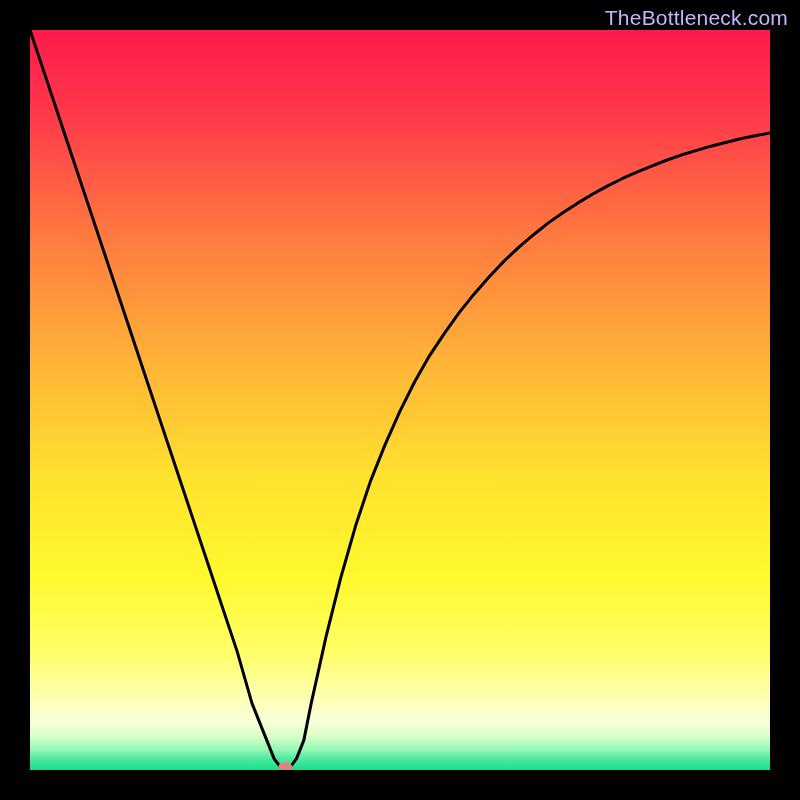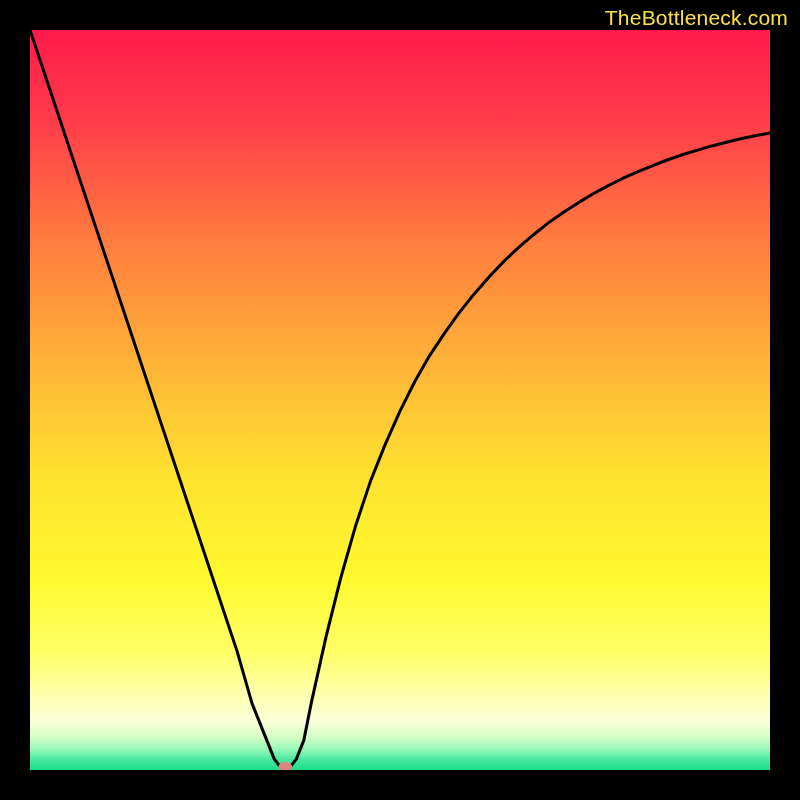--- a/index.html
+++ b/index.html
@@ -26,21 +26,21 @@
   }
   svg.plot {
     display: block;
     width: 740px;
     height: 740px;
   }
   .watermark {
     position: absolute;
     top: 6px;
     right: 12px;
-    color: #fde047;
+    color: #c4b5fd;
     font-size: 21px;
     font-weight: 500;
     letter-spacing: 0.2px;
     user-select: none;
   }
 </style>
 </head>
 <body>
 <div class="frame">
 

